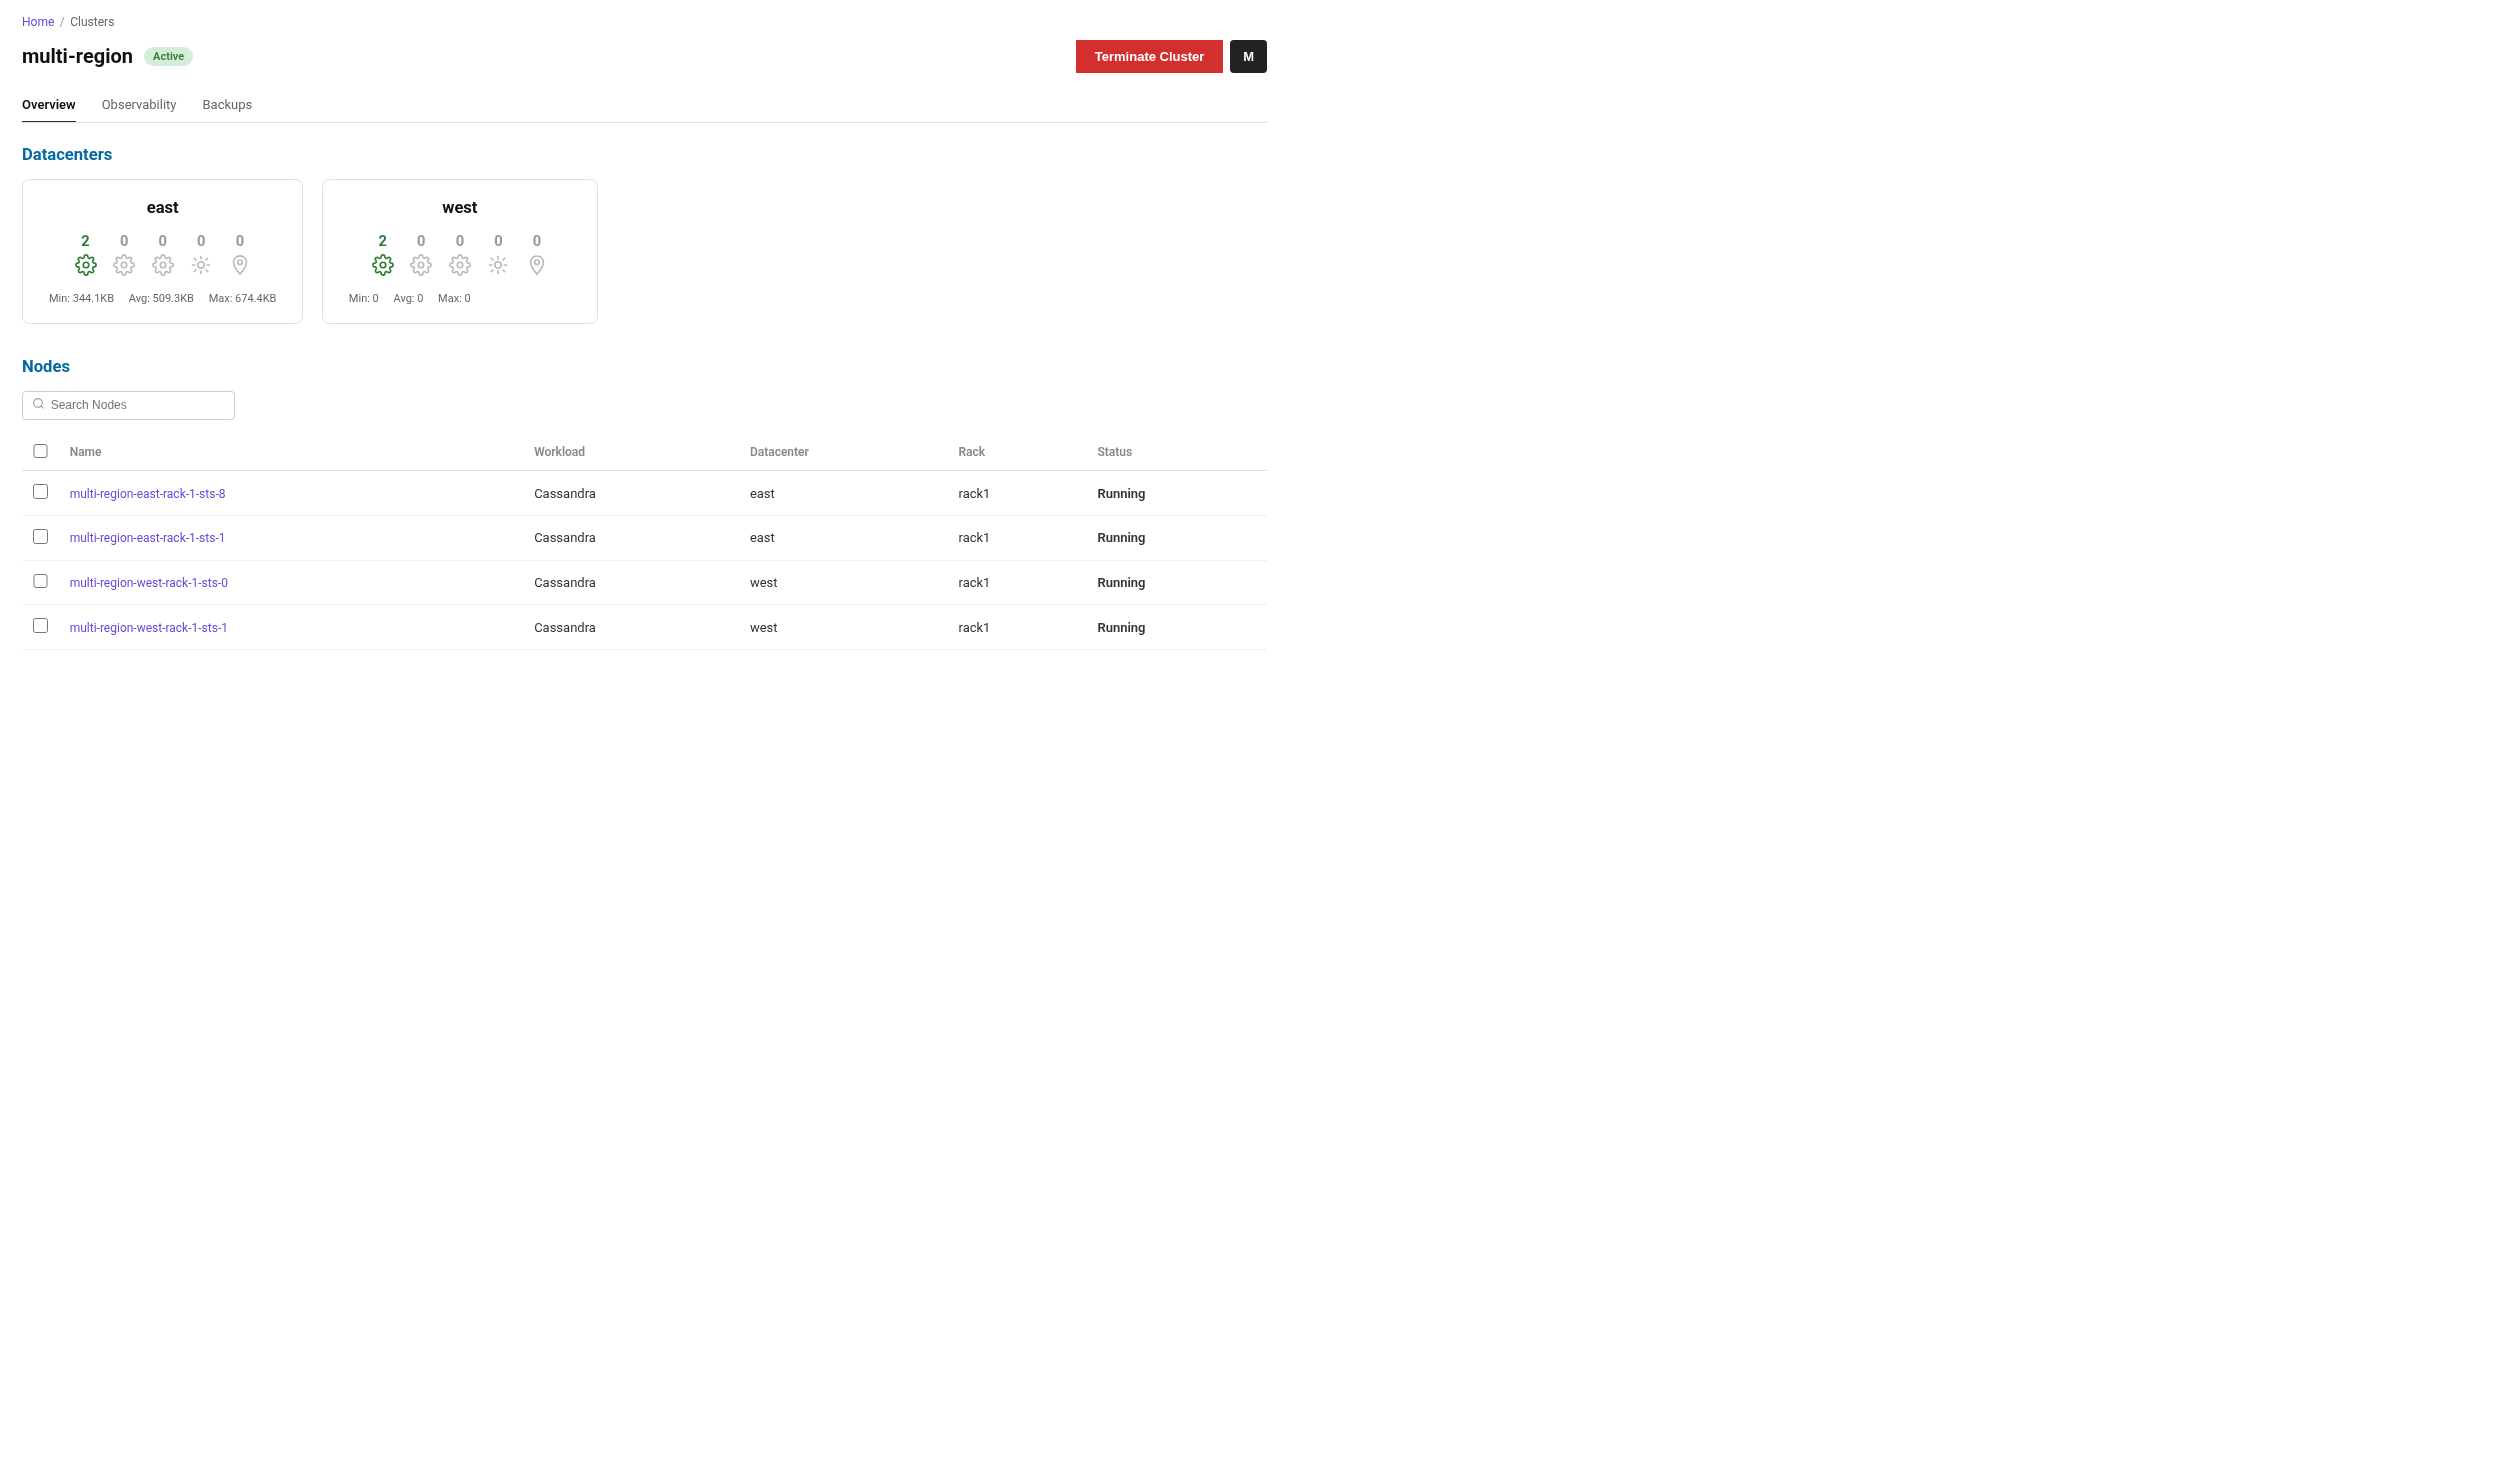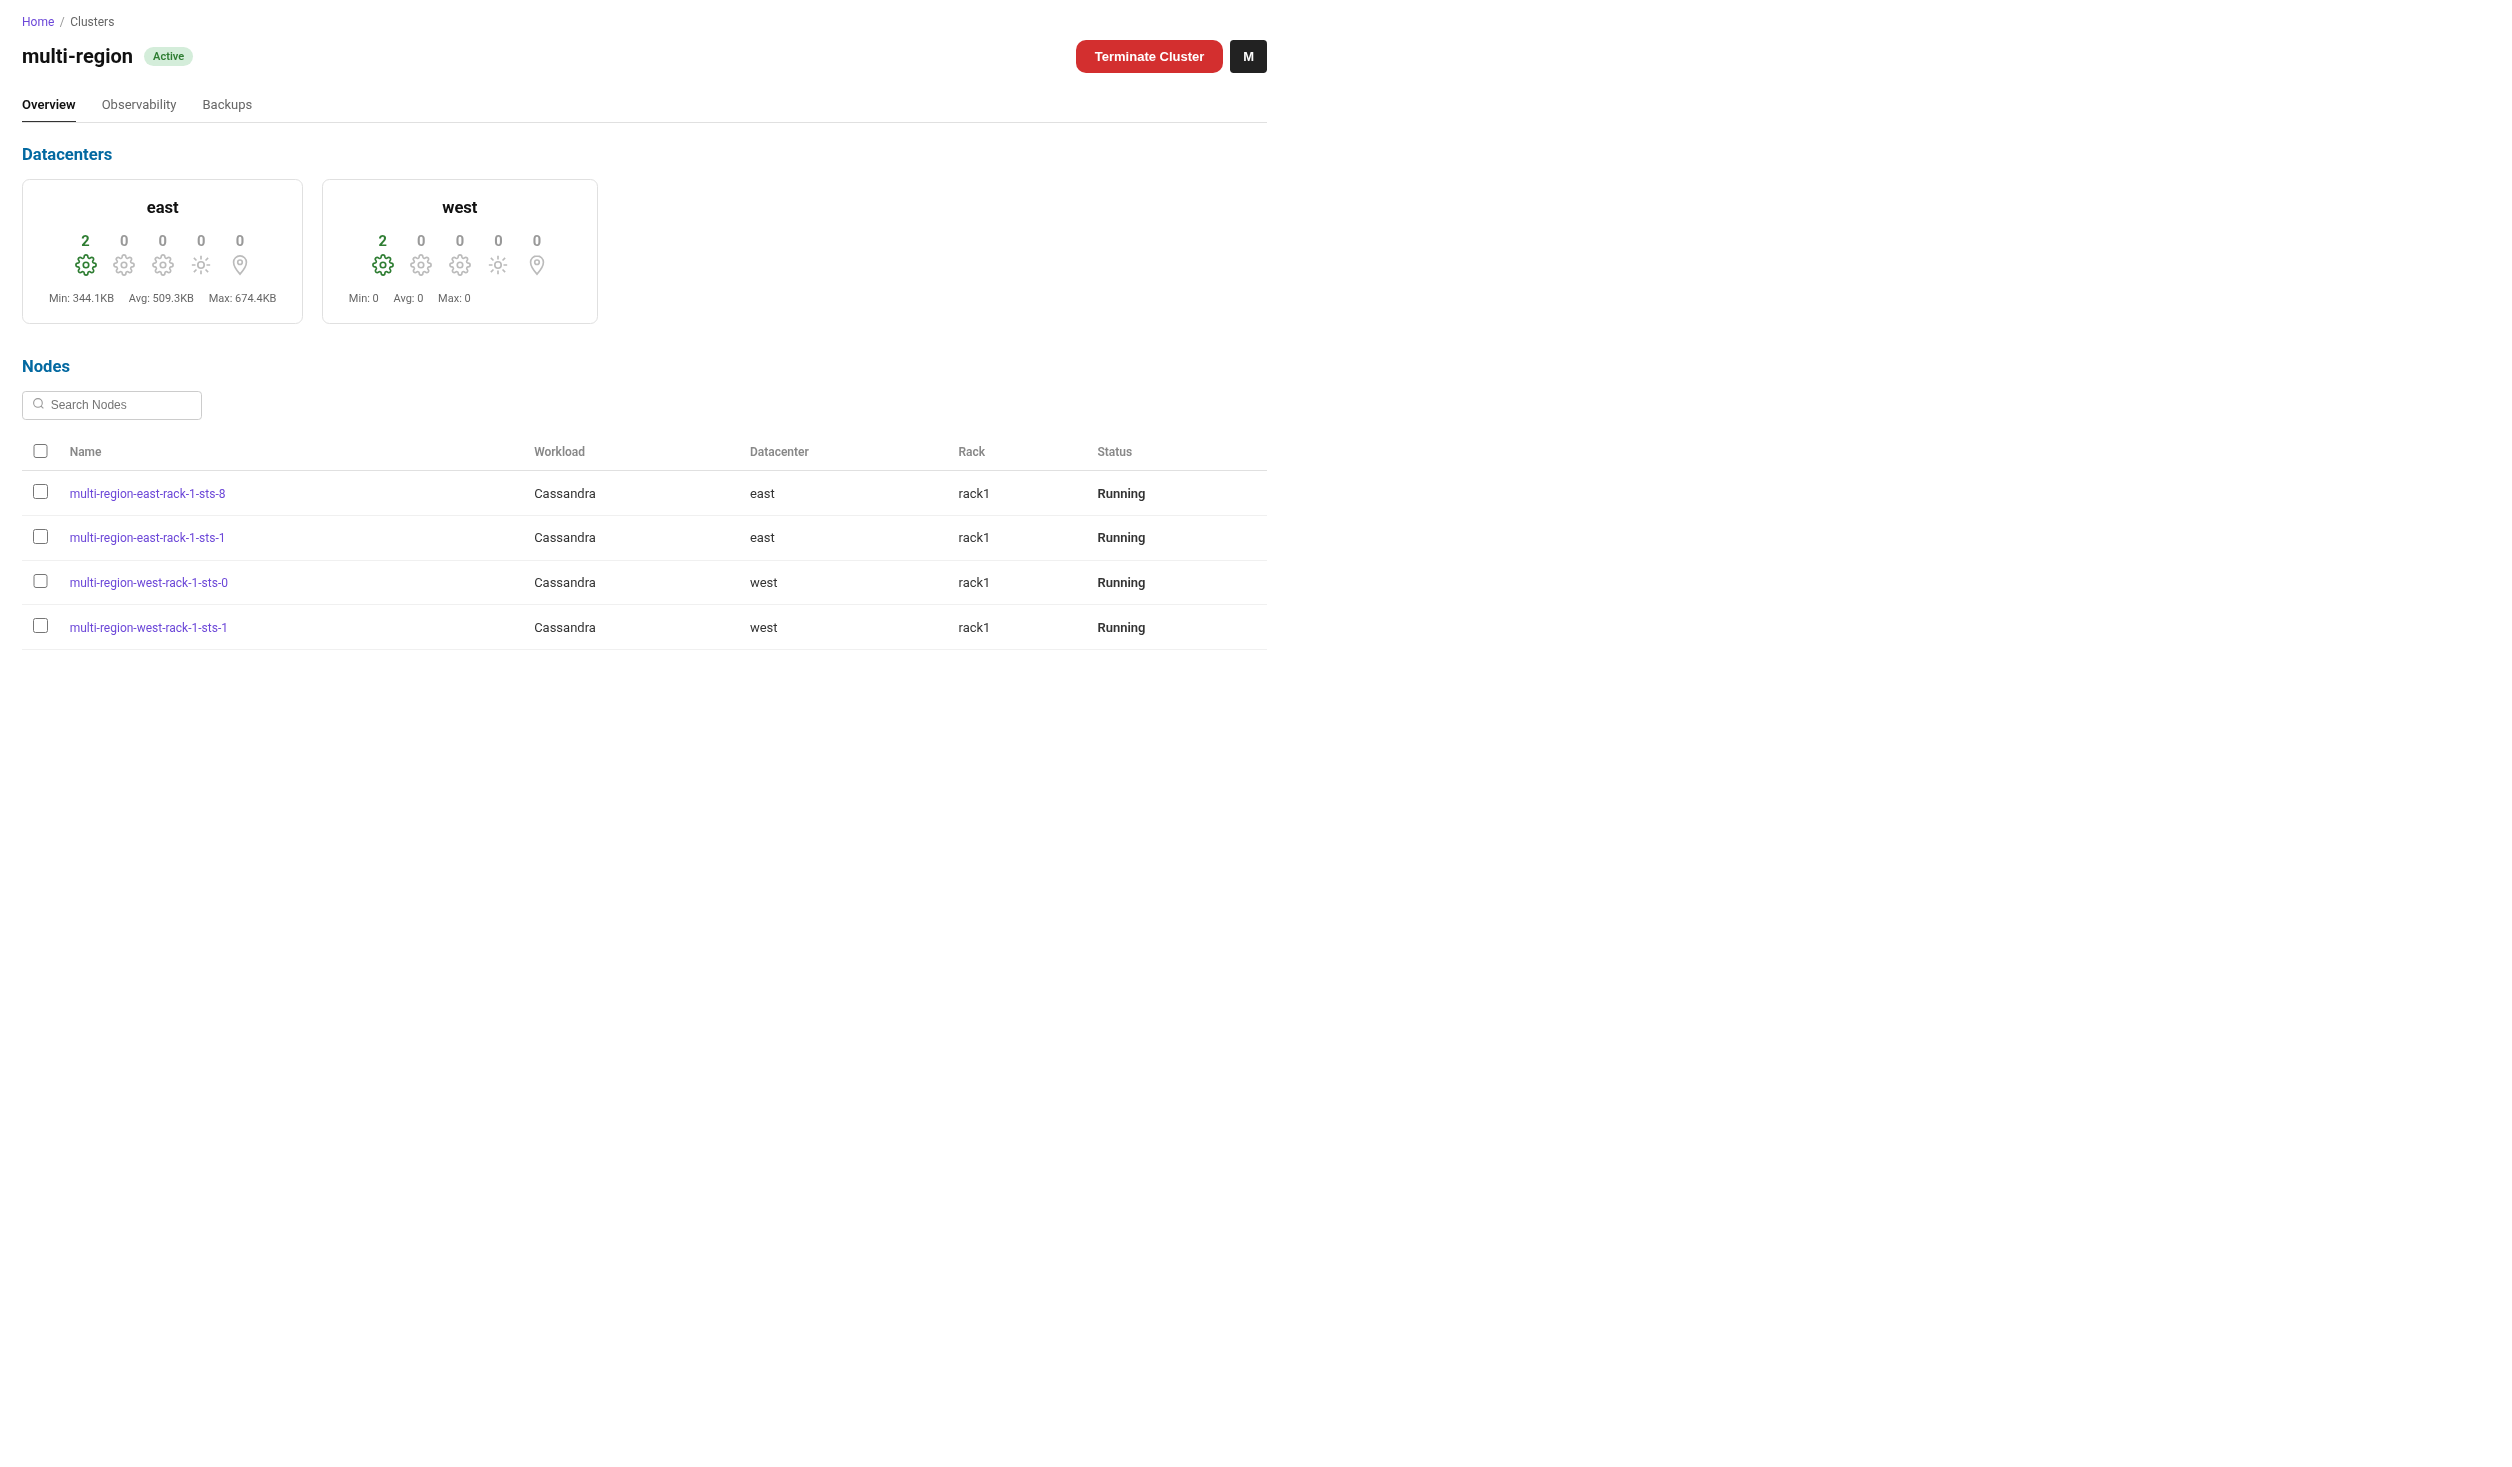--- a/index.html
+++ b/index.html
@@ -47,21 +47,21 @@
       color: #2e7d32;
       border-radius: 11px;
       padding: 2.8px 9.2px;
       font-size: 11px;
       font-weight: 600;
     }
     .terminate-btn {
       background: #d32f2f;
       color: #fff;
       border: none;
-      border-radius: 10px;
+      border-radius: 0;
       padding: 9.2px 18.4px;
       font-size: 13px;
       font-weight: 600;
       cursor: pointer;
     }
     .avatar-btn {
       background: #222;
       color: #fff;
       border: none;
       border-radius: 3.7px;
@@ -152,21 +152,21 @@
     .nodes-section { margin-bottom: 22px; }
     .search-wrap {
       margin-bottom: 14.7px;
     }
     .search-input-wrap {
       display: flex;
       align-items: center;
       border: 0.9px solid #ccc;
       border-radius: 3.7px;
       padding: 5.5px 9.2px;
-      width: 180px;
+      width: 213px;
       gap: 5.5px;
     }
     .search-icon { color: #999; font-size: 13px; }
     .search-input {
       border: none;
       outline: none;
       font-size: 12px;
       color: #333;
       width: 100%;
       background: transparent;

